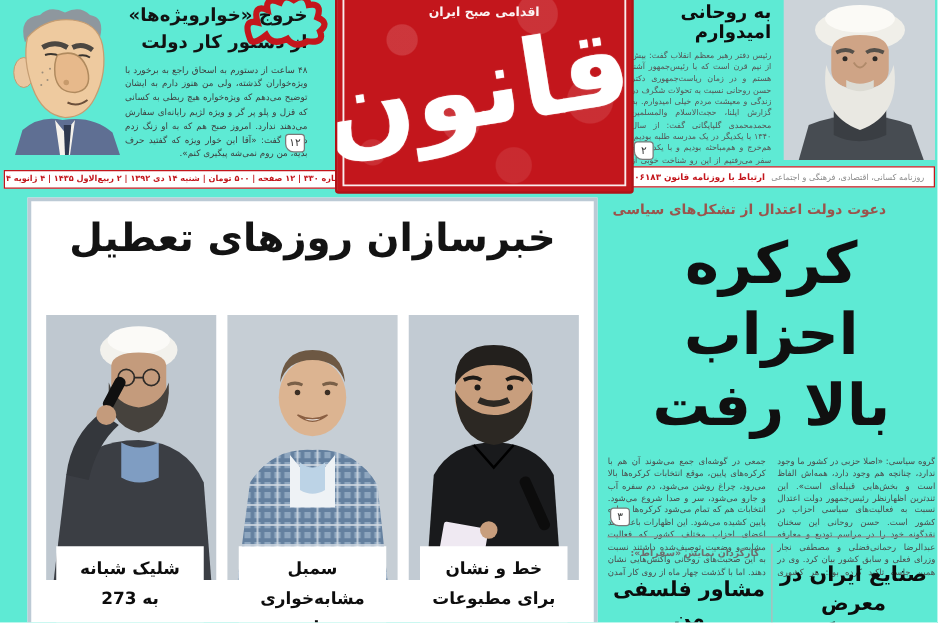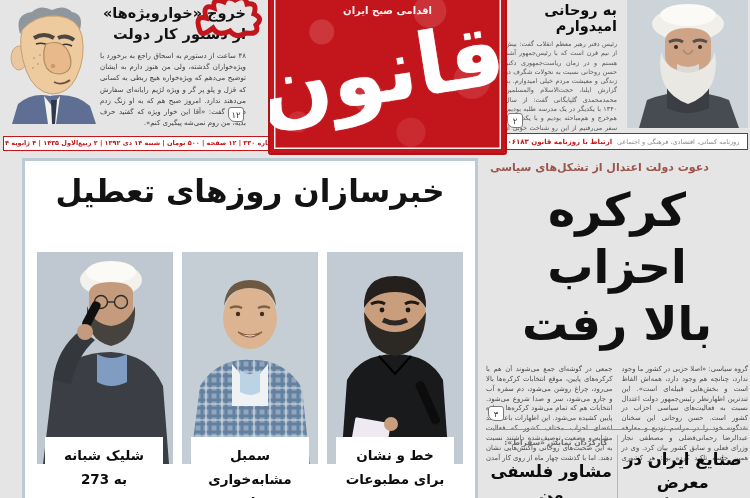--- a/index.html
+++ b/index.html
@@ -1,17 +1,17 @@
 <!DOCTYPE html>
 <html lang="fa" dir="rtl"><head>
 <meta charset="utf-8">
 <style>
   html,body{margin:0;padding:0;background:#fff;}
   .page{
-    position:relative;width:750px;height:498px;overflow:hidden;background:#e5e5e5;
+    position:relative;width:750px;height:498px;overflow:hidden;background:#5eead4;
     font-family:"DejaVu Sans",sans-serif;direction:rtl;
   }
   .abs{position:absolute;}
 
   
   .cartoon-fig{left:6px;top:0;width:94px;height:124px;}
   .cartoon-text{left:100px;top:3px;width:146px;}
   .cartoon-text h2{margin:0 0 6px;font-size:14.5px;line-height:1.45;text-align:right;color:#121212;font-weight:bold;}
   .cartoon-text p{margin:0;font-size:7px;line-height:1.6;text-align:justify;color:#3c3c3c;}
   .badge{

